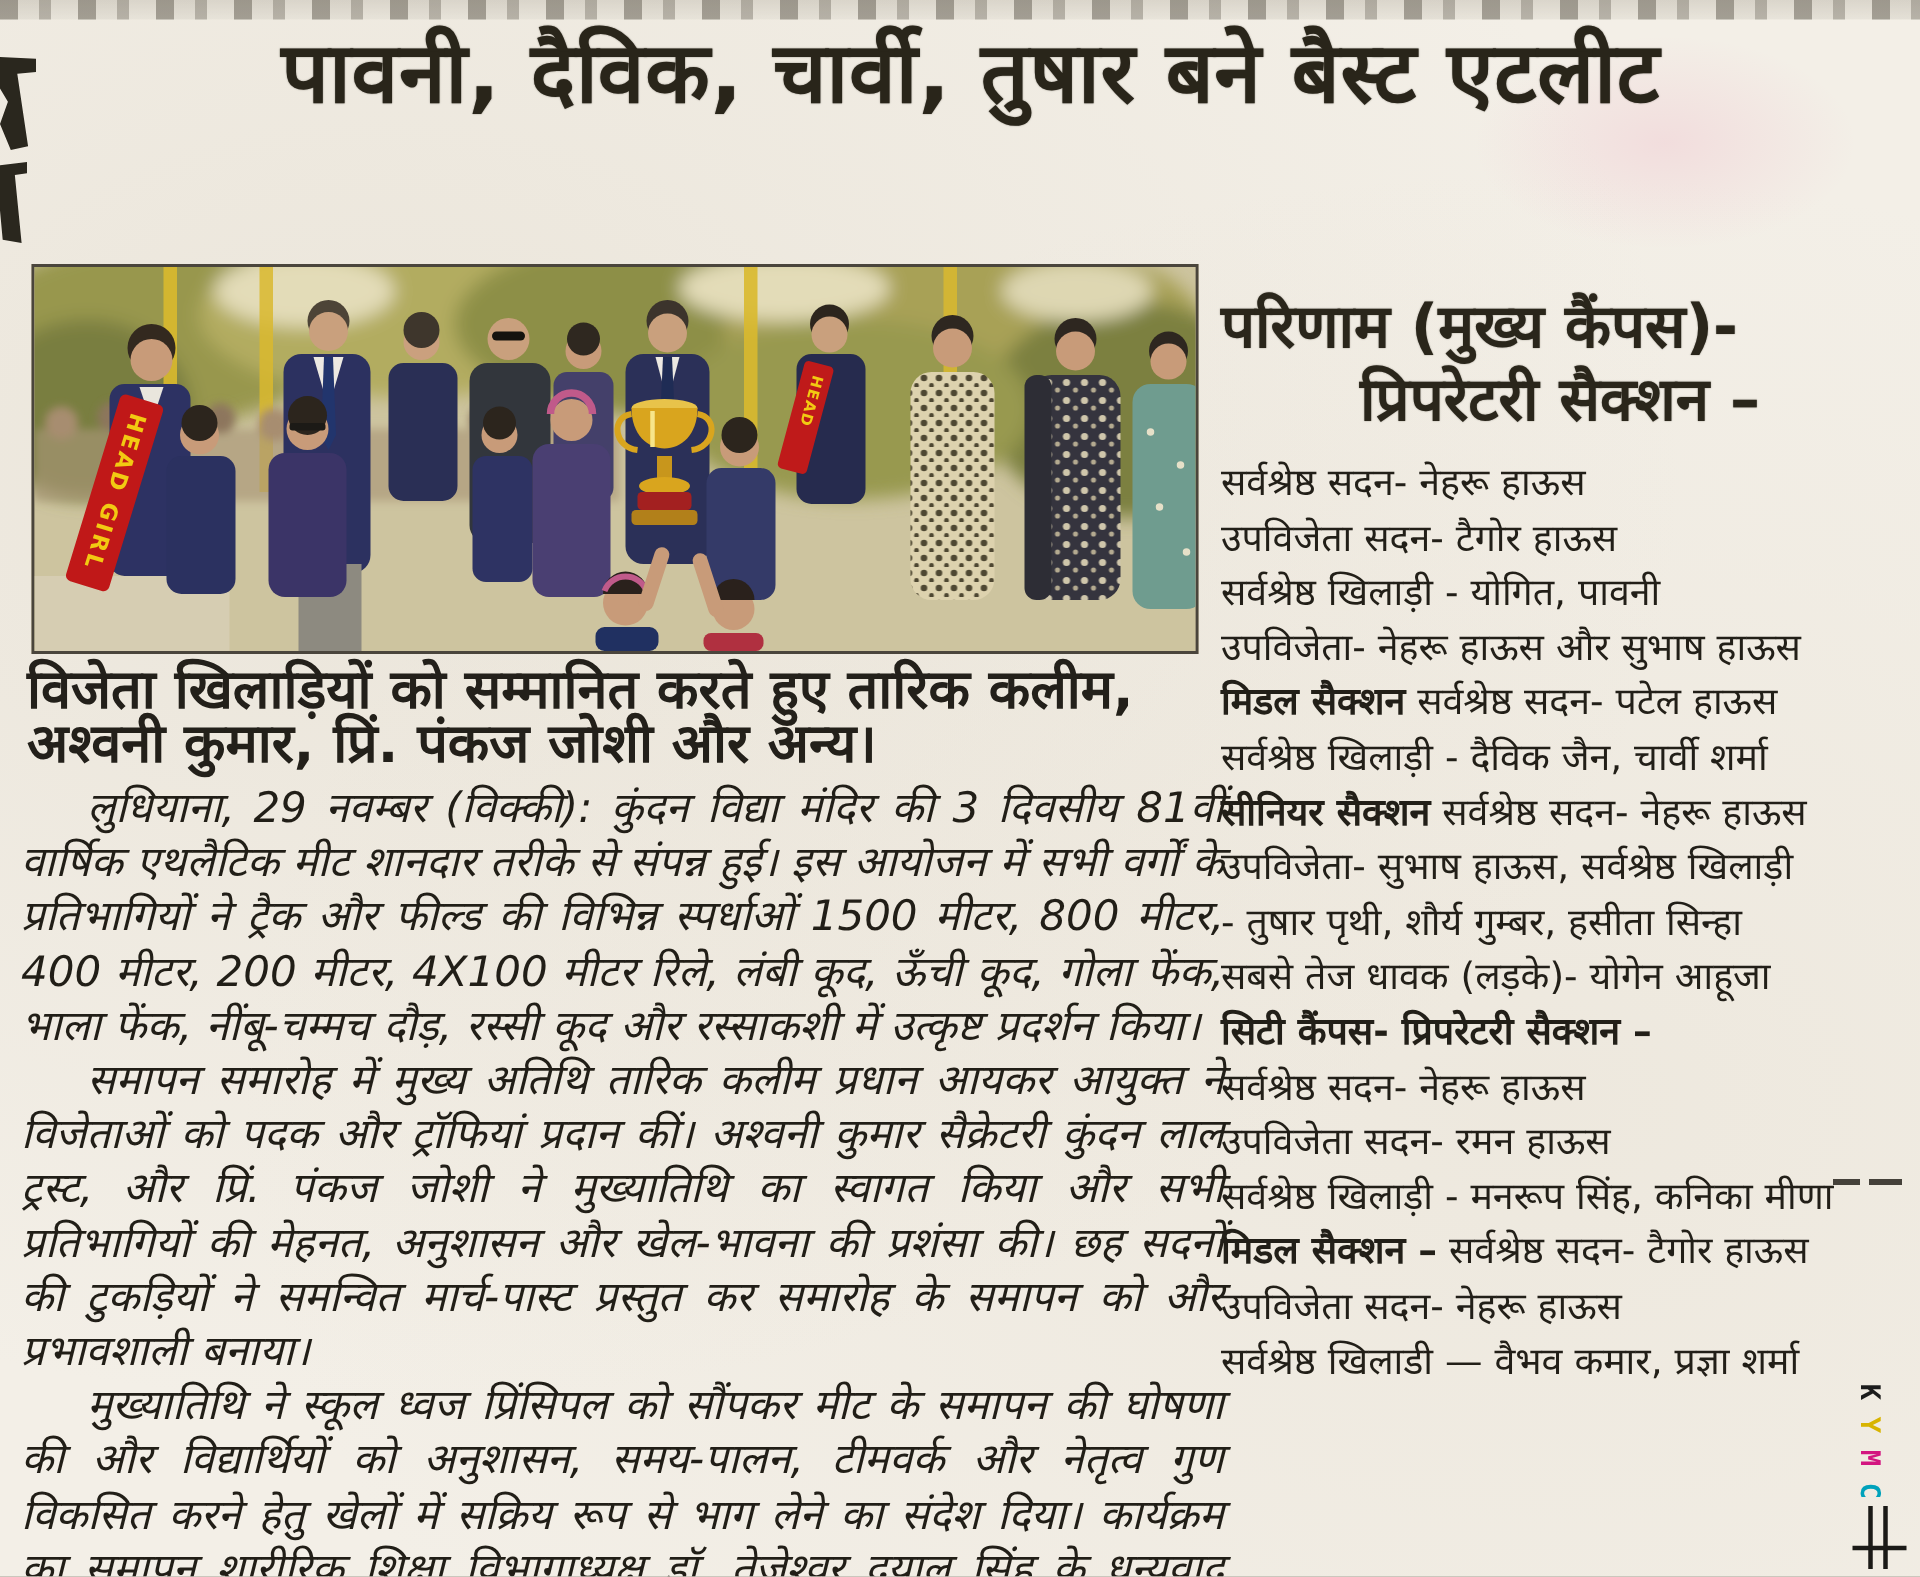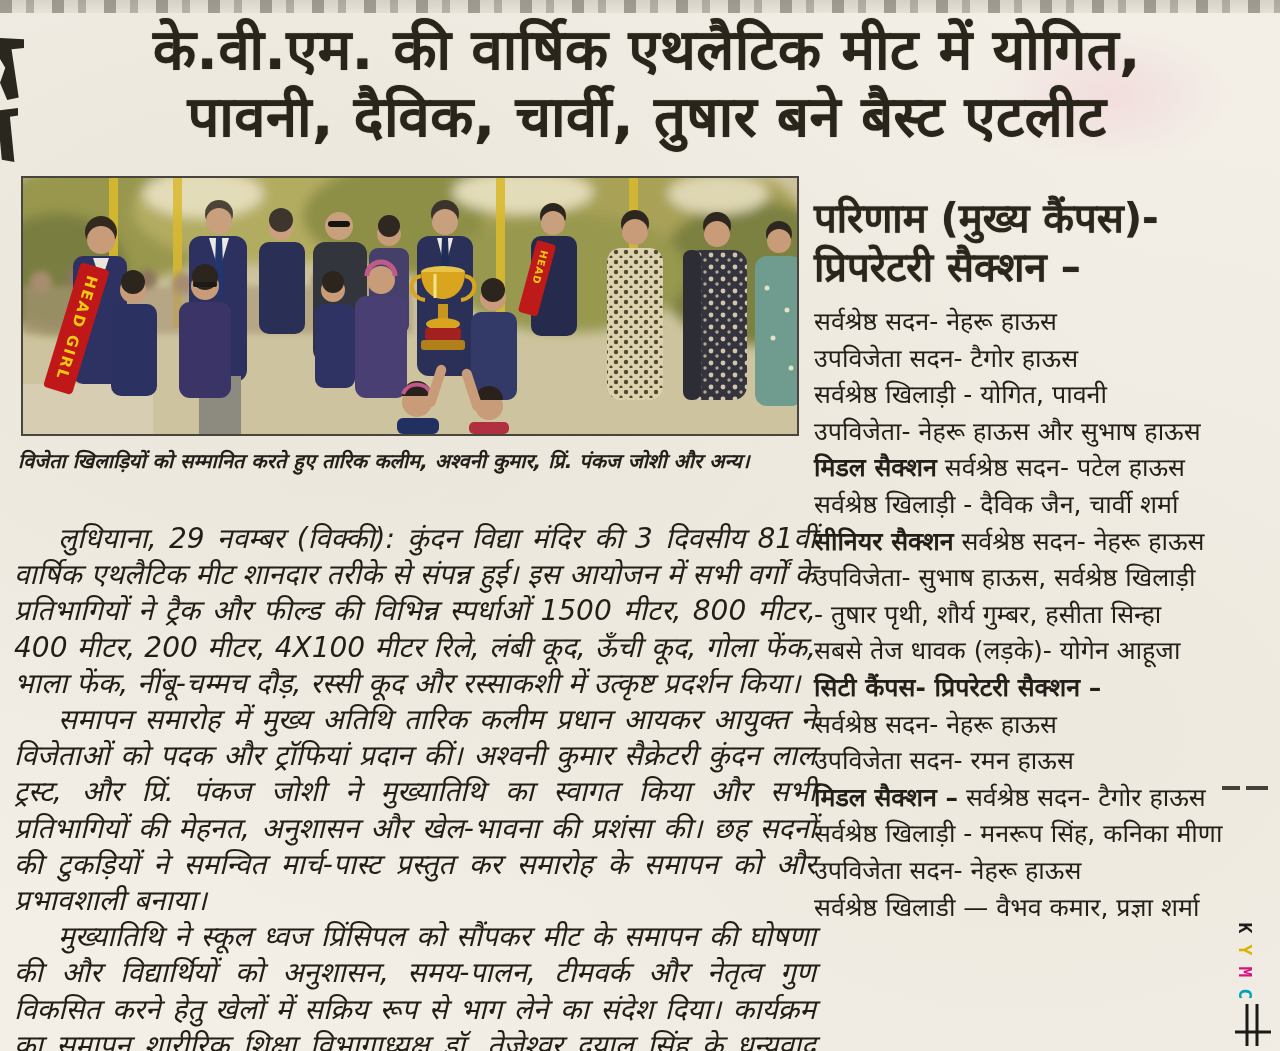--- a/index.html
+++ b/index.html
@@ -51,22 +51,22 @@
   .photo-frame{
     position:absolute;left:21px;top:176px;width:778px;height:260px;
     border:2px solid #4a453c;
     background:#cdc49f;
     box-sizing:border-box;
   }
   .photo-frame svg{display:block;width:100%;height:100%;}
 
   .caption{
     position:absolute;left:18px;top:443px;width:792px;
-    font-style:italic;font-weight:bold;
-    font-size:20px;line-height:36px;
+    font-weight:bold;
+    font-size:36px;line-height:36px;
     color:#23201a;
   }
 
   .body-text{
     position:absolute;left:14px;top:521px;width:802px;
     font-size:28px;line-height:36.2px;
     text-align:justify;
     color:#211e17;
   }
   .body-text p{margin:0;text-indent:44px;font-style:italic;}
@@ -74,21 +74,21 @@
   .results{
     position:absolute;left:814px;top:176px;width:452px;
     color:#221f18;
     margin-top:18px;
   }
   .results-heading{
     font-weight:bold;font-size:40px;line-height:49px;
     color:#2a261b;
     text-shadow:0 0 1px rgba(42,38,27,0.55);
   }
-  .results-heading .h2{ text-align:left; }
+  .results-heading .h2{ text-align:center; }
   .results-lines{margin-top:12px;font-size:25px;line-height:36.6px;}
   .rline b{font-weight:bold;}
 
   .dash-artifact{
     position:absolute;top:786px;left:1222px;width:46px;height:4px;
     background:repeating-linear-gradient(90deg,#45413a 0 18px,transparent 18px 24px,#45413a 24px 46px);
   }
 
   .cmyk{
     position:absolute;left:1240px;top:918px;
@@ -108,21 +108,20 @@
 <body>
 
 <div class="page">
 
   <div class="top-band"></div>
   <div class="pink-tint"></div>
   <div class="frag frag-a"></div>
   <div class="frag frag-b"></div>
 
   <div class="headline">
-    <div>के.वी.एम. की वार्षिक एथलैटिक मीट में योगित,</div>
     <div>पावनी, दैविक, चार्वी, तुषार बने बैस्ट एटलीट</div>
   </div>
 
   <div class="photo-frame">
     <svg viewBox="0 0 774 256" preserveAspectRatio="none">
       <defs>
         <filter id="b6">
             <feGaussianBlur stdDeviation="6"></feGaussianBlur>
           </filter>
         <filter id="b3">
@@ -338,22 +337,22 @@
       <div class="rline"><b></b><span>उपविजेता- नेहरू हाऊस और सुभाष हाऊस</span></div>
       <div class="rline"><b>मिडल सैक्शन</b><span> सर्वश्रेष्ठ सदन- पटेल हाऊस</span></div>
       <div class="rline"><b></b><span>सर्वश्रेष्ठ खिलाड़ी - दैविक जैन, चार्वी शर्मा</span></div>
       <div class="rline"><b>सीनियर सैक्शन</b><span> सर्वश्रेष्ठ सदन- नेहरू हाऊस</span></div>
       <div class="rline"><b></b><span>उपविजेता- सुभाष हाऊस, सर्वश्रेष्ठ खिलाड़ी</span></div>
       <div class="rline"><b></b><span>- तुषार पृथी, शौर्य गुम्बर, हसीता सिन्हा</span></div>
       <div class="rline"><b></b><span>सबसे तेज धावक (लड़के)- योगेन आहूजा</span></div>
       <div class="rline"><b>सिटी कैंपस- प्रिपरेटरी सैक्शन –</b><span></span></div>
       <div class="rline"><b></b><span>सर्वश्रेष्ठ सदन- नेहरू हाऊस</span></div>
       <div class="rline"><b></b><span>उपविजेता सदन- रमन हाऊस</span></div>
+      <div class="rline"><b></b><span>सर्वश्रेष्ठ खिलाड़ी - मनरूप सिंह, कनिका मीणा</span></div>
       <div class="rline"><b>मिडल सैक्शन –</b><span> सर्वश्रेष्ठ सदन- टैगोर हाऊस</span></div>
-      <div class="rline"><b></b><span>सर्वश्रेष्ठ खिलाड़ी - मनरूप सिंह, कनिका मीणा</span></div>
       <div class="rline"><b></b><span>उपविजेता सदन- नेहरू हाऊस</span></div>
       <div class="rline"><b></b><span>सर्वश्रेष्ठ खिलाडी — वैभव कमार, प्रज्ञा शर्मा</span></div>
     </div>
   </div>
 
   <div class="dash-artifact"></div>
 
   <div class="cmyk">
     <span class="k">K</span>
     <span class="y">Y</span>

